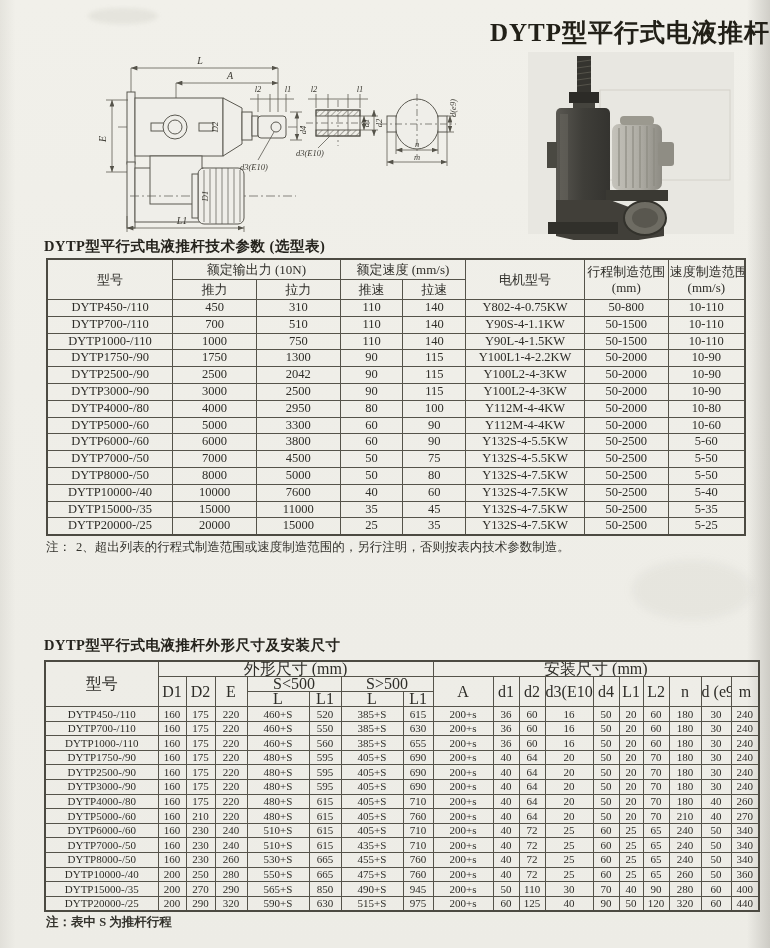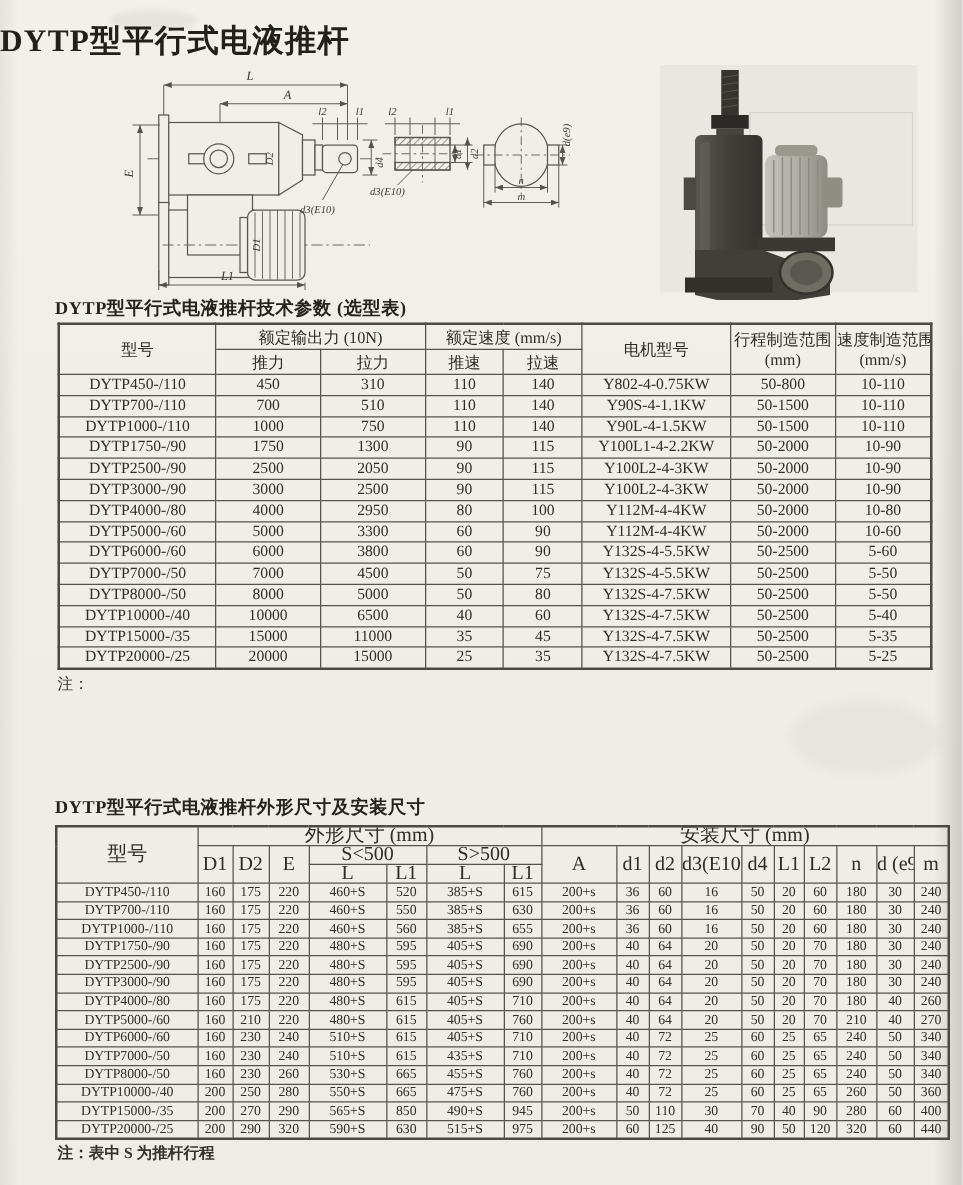--- a/index.html
+++ b/index.html
@@ -5,21 +5,21 @@
   html,body{margin:0;padding:0;}
   body{
     width:770px;height:948px;position:relative;overflow:hidden;
     background:
       linear-gradient(90deg, rgba(120,115,105,0.10) 0%, rgba(120,115,105,0) 2%, rgba(120,115,105,0) 97%, rgba(90,86,78,0.22) 100%),
       linear-gradient(180deg,#f1f0ea 0%, #efeee8 40%, #edece6 100%);
     font-family:"Liberation Serif","DejaVu Serif",serif;
     color:#2f2e2a;
   }
   .page-title{
-    position:absolute;top:16px;left:0;width:770px;text-align:left;
+    position:absolute;top:16px;left:0;width:770px;text-align:right;
     font-size:25px;font-weight:bold;letter-spacing:1px;color:#222018;
   }
   .drawing-wrap{position:absolute;top:50px;left:0;width:770px;height:190px;}
   .section-caption{
     position:absolute;left:44px;font-size:14.5px;font-weight:bold;color:#25231d;letter-spacing:0.5px;
   }
   .caption-1{top:237px;}
   .caption-2{top:636px;text-align:center;}
   table{border-collapse:collapse;table-layout:fixed;background:transparent;}
   .tbl{position:absolute;left:46px;width:700px;border:2px solid #4c4a42;}
@@ -323,21 +323,21 @@
         <td>1300</td>
         <td>90</td>
         <td>115</td>
         <td>Y100L1-4-2.2KW</td>
         <td>50-2000</td>
         <td>10-90</td>
       </tr>
       <tr>
         <td>DYTP2500-/90</td>
         <td>2500</td>
-        <td>2050</td>
+        <td>2042</td>
         <td>90</td>
         <td>115</td>
         <td>Y100L2-4-3KW</td>
         <td>50-2000</td>
         <td>10-90</td>
       </tr>
       <tr>
         <td>DYTP3000-/90</td>
         <td>3000</td>
         <td>2500</td>
@@ -393,21 +393,21 @@
         <td>5000</td>
         <td>50</td>
         <td>80</td>
         <td>Y132S-4-7.5KW</td>
         <td>50-2500</td>
         <td>5-50</td>
       </tr>
       <tr>
         <td>DYTP10000-/40</td>
         <td>10000</td>
-        <td>6500</td>
+        <td>7600</td>
         <td>40</td>
         <td>60</td>
         <td>Y132S-4-7.5KW</td>
         <td>50-2500</td>
         <td>5-40</td>
       </tr>
       <tr>
         <td>DYTP15000-/35</td>
         <td>15000</td>
         <td>11000</td>
@@ -426,20 +426,21 @@
         <td>Y132S-4-7.5KW</td>
         <td>50-2500</td>
         <td>5-25</td>
       </tr>
     </tbody>
 </table>
 
 <div class="notes">
   <span class="prefix">注：</span>
   <div>
+      <div class="note-line">2、超出列表的行程式制造范围或速度制造范围的，另行注明，否则按表内技术参数制造。</div>
     </div>
 </div>
 
 <div class="section-caption caption-2">DYTP型平行式电液推杆外形尺寸及安装尺寸</div>
 
 <table class="tbl tbl-dim">
   <colgroup>
     <col style="width:113px">
       <col style="width:28px">
       <col style="width:29px">

